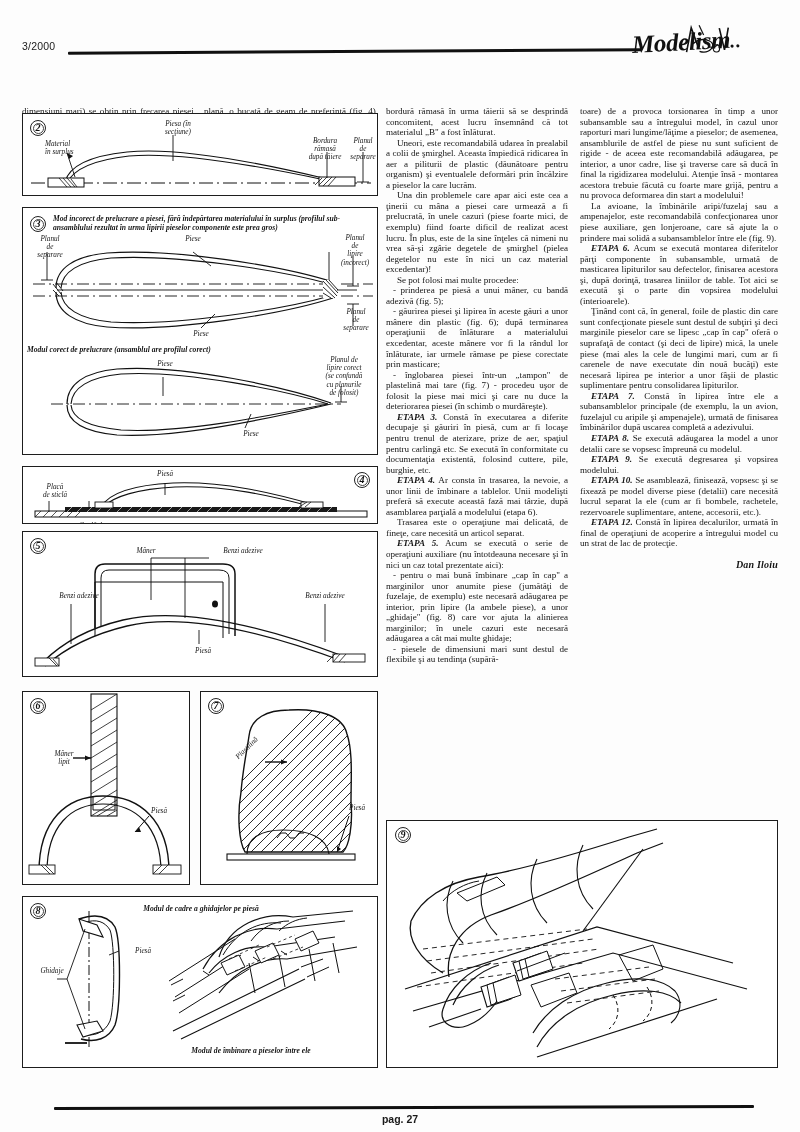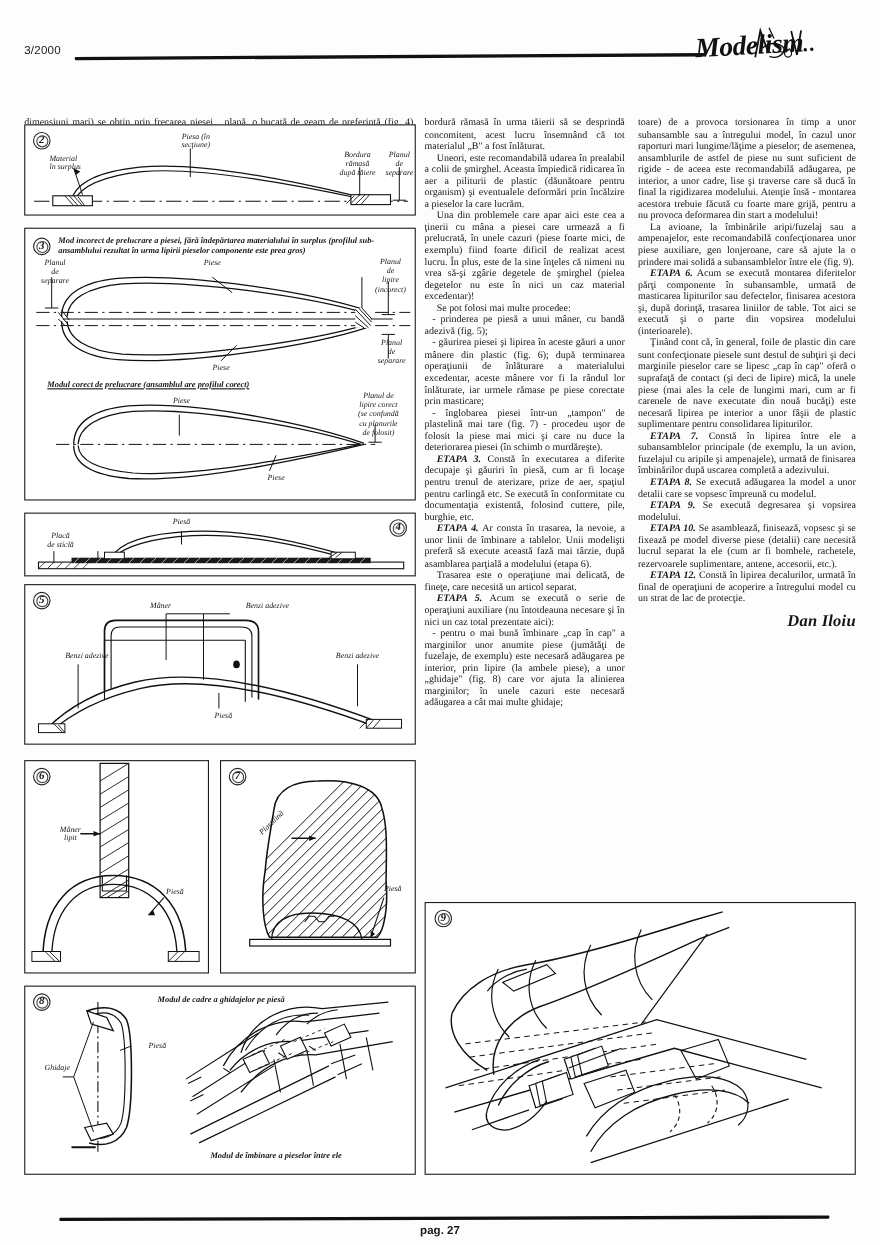--- a/index.html
+++ b/index.html
@@ -59,21 +59,21 @@
     color: #151515;
     letter-spacing: -0.02px;
   }
   .col p { margin: 0; text-indent: 11px; }
   .col p.noind { text-indent: 0; margin-top: 40px; }
   .col p.dash { text-indent: 7px; }
   .col .etapa { font-style: italic; font-weight: bold; }
   .col .auth {
     display: block; text-align: right;
     font-style: italic; font-weight: bold;
-    font-size: 15px; margin-top: 11px; letter-spacing: .2px;
+    font-size: 10px; margin-top: 11px; letter-spacing: .2px;
   }
 
   #col1-top { left: 22px;  top: 66px;  width: 174px; }
   #col2-top { left: 204px; top: 66px;  width: 174px; }
   #col3     { left: 386px; top: 66px;  width: 182px; }
   #col4     { left: 580px; top: 66px;  width: 198px; }
 
   
   .fig {
     position: absolute;
@@ -163,20 +163,21 @@
     <p>Una din problemele care apar aici este cea a ţinerii cu mâna a piesei care urmează a fi prelucrată, în unele cazuri (piese foarte mici, de exemplu) fiind foarte dificil de realizat acest lucru. În plus, este de la sine înţeles că nimeni nu vrea să-şi zgârie degetele de şmirghel (pielea degetelor nu este în nici un caz material excedentar)!</p>
     <p>Se pot folosi mai multe procedee:</p>
     <p class="dash">- prinderea pe piesă a unui mâner, cu bandă adezivă (fig. 5);</p>
     <p class="dash">- găurirea piesei şi lipirea în aceste găuri a unor mânere din plastic (fig. 6); după terminarea operaţiunii de înlăturare a materialului excedentar, aceste mânere vor fi la rândul lor înlăturate, iar urmele rămase pe piese corectate prin masticare;</p>
     <p class="dash">- înglobarea piesei într-un „tampon" de plastelină mai tare (fig. 7) - procedeu uşor de folosit la piese mai mici şi care nu duce la deteriorarea piesei (în schimb o murdăreşte).</p>
     <p><span class="etapa">ETAPA 3.</span> Constă în executarea a diferite decupaje şi găuriri în piesă, cum ar fi locaşe pentru trenul de aterizare, prize de aer, spaţiul pentru carlingă etc. Se execută în conformitate cu documentaţia existentă, folosind cuttere, pile, burghie, etc.</p>
     <p><span class="etapa">ETAPA 4.</span> Ar consta în trasarea, la nevoie, a unor linii de îmbinare a tablelor. Unii modelişti preferă să execute această fază mai târzie, după asamblarea parţială a modelului (etapa 6).</p>
     <p>Trasarea este o operaţiune mai delicată, de fineţe, care necesită un articol separat.</p>
     <p><span class="etapa">ETAPA 5.</span> Acum se execută o serie de operaţiuni auxiliare (nu întotdeauna necesare şi în nici un caz total prezentate aici):</p>
     <p class="dash">- pentru o mai bună îmbinare „cap în cap" a marginilor unor anumite piese (jumătăţi de fuzelaje, de exemplu) este necesară adăugarea pe interior, prin lipire (la ambele piese), a unor „ghidaje" (fig. 8) care vor ajuta la alinierea marginilor; în unele cazuri este necesară adăugarea a cât mai multe ghidaje;</p>
+    <p class="dash">- piesele de dimensiuni mari sunt destul de flexibile şi au tendinţa (supără-</p>
   </div>
 
   <div class="col" id="col4">
     <p class="noind">toare) de a provoca torsionarea în timp a unor subansamble sau a întregului model, în cazul unor raporturi mari lungime/lăţime a pieselor; de asemenea, ansamblurile de astfel de piese nu sunt suficient de rigide - de aceea este recomandabilă adăugarea, pe interior, a unor cadre, lise şi traverse care să ducă în final la rigidizarea modelului. Atenţie însă - montarea acestora trebuie făcută cu foarte mare grijă, pentru a nu provoca deformarea din start a modelului!</p>
     <p>La avioane, la îmbinările aripi/fuzelaj sau a ampenajelor, este recomandabilă confecţionarea unor piese auxiliare, gen lonjeroane, care să ajute la o prindere mai solidă a subansamblelor între ele (fig. 9).</p>
     <p><span class="etapa">ETAPA 6.</span> Acum se execută montarea diferitelor părţi componente în subansamble, urmată de masticarea lipiturilor sau defectelor, finisarea acestora şi, după dorinţă, trasarea liniilor de table. Tot aici se execută şi o parte din vopsirea modelului (interioarele).</p>
     <p>Ţinând cont că, în general, foile de plastic din care sunt confecţionate piesele sunt destul de subţiri şi deci marginile pieselor care se lipesc „cap în cap" oferă o suprafaţă de contact (şi deci de lipire) mică, la unele piese (mai ales la cele de lungimi mari, cum ar fi carenele de nave executate din nouă bucăţi) este necesară lipirea pe interior a unor fâşii de plastic suplimentare pentru consolidarea lipiturilor.</p>
     <p><span class="etapa">ETAPA 7.</span> Constă în lipirea între ele a subansamblelor principale (de exemplu, la un avion, fuzelajul cu aripile şi ampenajele), urmată de finisarea îmbinărilor după uscarea completă a adezivului.</p>
     <p><span class="etapa">ETAPA 8.</span> Se execută adăugarea la model a unor detalii care se vopsesc împreună cu modelul.</p>
     <p><span class="etapa">ETAPA 9.</span> Se execută degresarea şi vopsirea modelului.</p>
@@ -228,21 +229,21 @@
 separare</div>
     <div class="cap" style="left:152px; top:27px; width:36px;">Piese</div>
     <div class="cap" style="left:310px; top:26px; width:44px;">Planul
 de
 lipire
 (incorect)</div>
     <div class="cap" style="left:312px; top:100px; width:42px;">Planul
 de
 separare</div>
     <div class="cap" style="left:160px; top:122px; width:36px;">Piese</div>
-    <div class="cap b l" style="left:20px; top:138px; width:240px;text-decoration:underline;">Modul corect de prelucrare (ansamblul are profilul corect)</div>
+    <div class="cap b l" style="left:4px; top:138px; width:240px;">Modul corect de prelucrare (ansamblul are profilul corect)</div>
     <div class="cap" style="left:124px; top:152px; width:36px;">Piese</div>
     <div class="cap" style="left:290px; top:148px; width:62px;">Planul de
 lipire corect
 (se confundă
 cu planurile
 de folosit)</div>
     <div class="cap" style="left:210px; top:222px; width:36px;">Piese</div>
     <svg style="position:absolute;left:0;top:0;" width="356" height="248" viewBox="0 0 356 248">
 
       <path d="M10 76 h340" stroke="#111" stroke-width=".9" fill="none" stroke-dasharray="12,4,2,4"></path>

